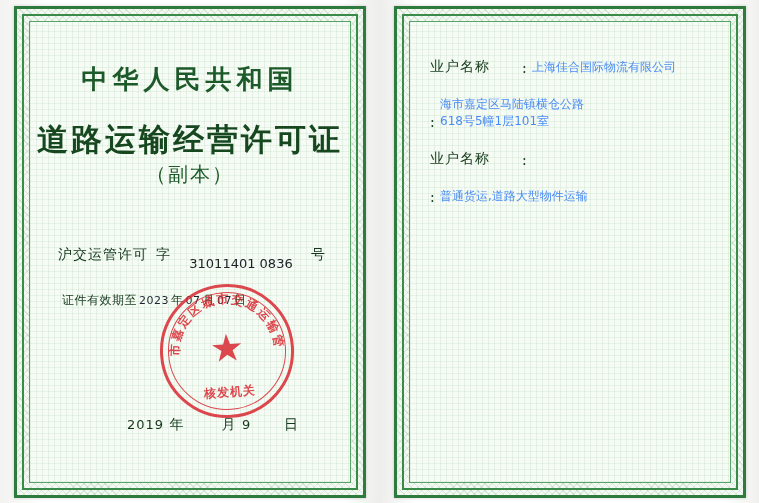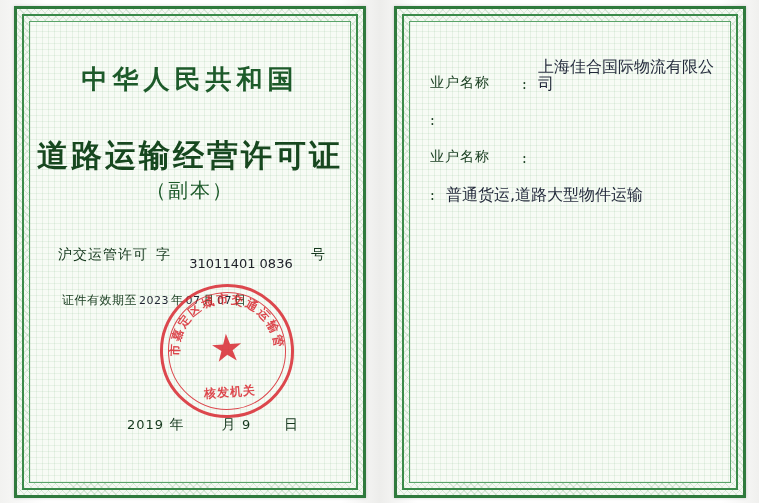--- a/index.html
+++ b/index.html
@@ -83,21 +83,21 @@
     text-align: center;
     margin-top: 38px;
     font-family: "DejaVu Serif", "Liberation Serif", serif;
     font-weight: bold;
     font-size: 26px;
     letter-spacing: 5px;
     color: #1d5a2a;
   }
   .doc-title {
     text-align: center;
-    margin-top: 38px;
+    margin-top: 22px;
     font-family: "DejaVu Serif", "Liberation Serif", serif;
     font-weight: bold;
     font-size: 31px;
     letter-spacing: 3px;
     color: #17471f;
     white-space: nowrap;
   }
   .doc-subtitle {
     text-align: center;
     font-family: "DejaVu Serif", "Liberation Serif", serif;
@@ -240,24 +240,24 @@
     white-space: nowrap;
   }
   .field .colon {
     flex: 0 0 8px;
     font-size: 14px;
     color: #143a1c;
   }
   .field .fvalue {
     flex: 1;
     font-family: "DejaVu Sans", sans-serif;
-    font-size: 16px;
-    color: #0f172a;
+    font-size: 12px;
+    color: #3b82f6;
     line-height: 17px;
-    padding-left: 8px;
+    padding-left: 2px;
     opacity: 0.92;
   }
   .field .fvalue .l2 { display: block; }
 </style>
 </head>
 <body>
 
 <div class="scan">
 
   <div class="page left">
@@ -318,20 +318,24 @@
       <div class="fields">
 
         <div class="field">
           <span class="flabel">业户名称</span>
           <span class="colon">:</span>
           <span class="fvalue">上海佳合国际物流有限公司</span>
         </div>
 
         <div class="field">
           <span class="colon">:</span>
+          <span class="fvalue">
+            <span class="l2">海市嘉定区马陆镇横仓公路</span>
+            <span class="l2">618号5幢1层101室</span>
+          </span>
         </div>
 
         <div class="field">
           <span class="flabel">业户名称</span>
           <span class="colon">:</span>
         </div>
 
         <div class="field">
           <span class="colon">:</span>
           <span class="fvalue">普通货运,道路大型物件运输</span>

